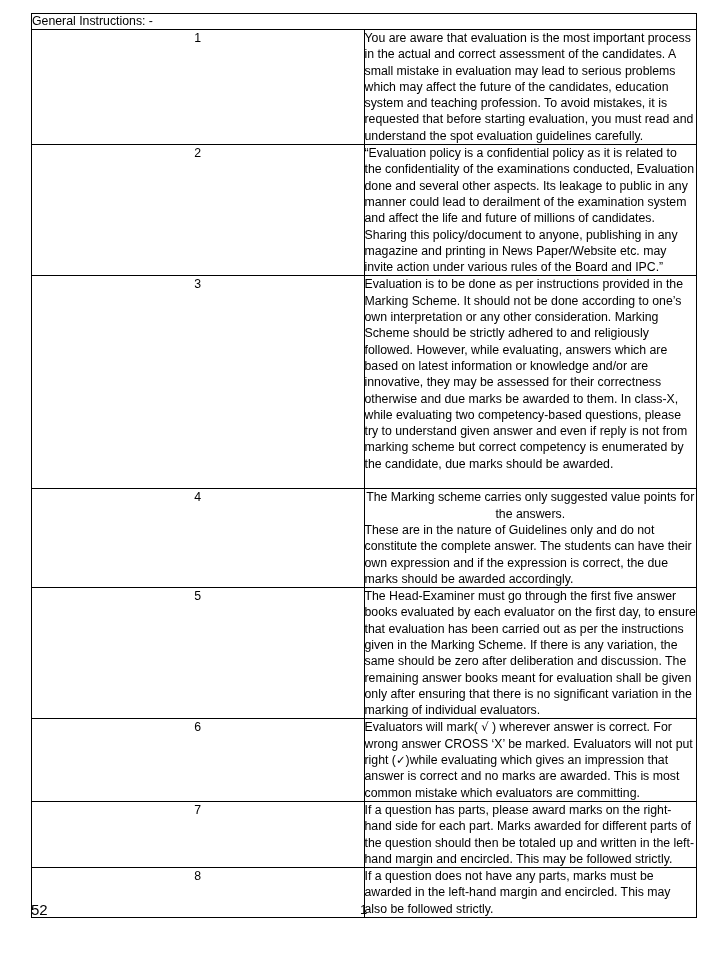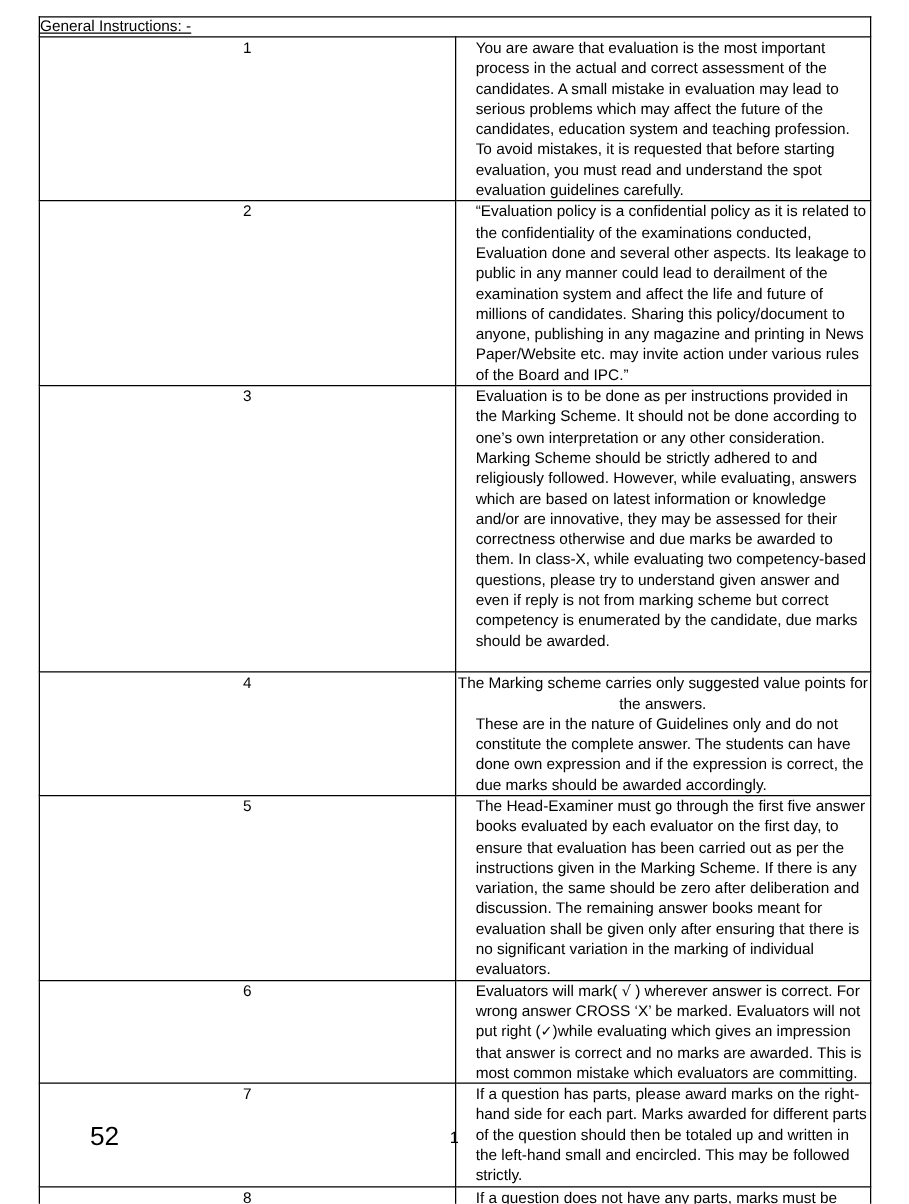--- a/index.html
+++ b/index.html
@@ -47,21 +47,20 @@
   }
   .header-cell .hline { display: block; white-space: nowrap; }
 
   
   .gen-cell {
     padding: 2px 4px 3px 6px;
     font-size: 12.3px;
     line-height: 15px;
   }
   .gen-cell .u {
-    text-decoration: underline;
   }
 
   
   .num-cell {
     width: 26px;
     text-align: center;
     font-size: 12.3px;
     line-height: 16.3px;
     padding: 3px 1px 3px 1px;
     vertical-align: top;
@@ -72,21 +71,20 @@
     padding: 3px 5px 3px 6px;
     text-align: justify;
     text-justify: inter-word;
     hyphens: none;
   }
   .body-cell p {
     margin: 0;
   }
   .body-cell p.last {
     text-align: left;
-    margin-left: 16px;
   }
   .body-cell p.plain {
     text-align: center;
   }
   .spacer-line {
     display: block;
     height: 16.3px;
   }
   .radical {
     font-family: "DejaVu Sans", sans-serif;
@@ -103,23 +101,22 @@
     position: absolute;
     left: 0;
     top: 900px;
     width: 727px;
     height: 30px;
   }
   .footer-left {
     position: absolute;
     left: 31px;
     top: 0;
-    font-size: 21px;
+    font-size: 15px;
     line-height: 20px;
-    padding-left: 41px;
   }
   .footer-center {
     position: absolute;
     left: 0;
     top: 0;
     width: 727px;
     text-align: center;
     font-size: 13px;
     line-height: 20px;
   }
@@ -157,42 +154,42 @@
         <td class="body-cell">
           <p class="last">Evaluation is to be done as per instructions provided in the Marking Scheme. It should not be done according to one’s own interpretation or any other consideration. Marking Scheme should be strictly adhered to and religiously followed. However, while evaluating, answers which are based on latest information or knowledge and/or are innovative, they may be assessed for their correctness otherwise and due marks be awarded to them. In class-X, while evaluating two competency-based questions, please try to understand given answer and even if reply is not from marking scheme but correct competency is enumerated by the candidate, due marks should be awarded.</p>
           <span class="spacer-line"></span>
         </td>
       </tr>
 
       <tr>
         <td class="num-cell">4</td>
         <td class="body-cell">
           <p class="plain">The Marking scheme carries only suggested value points for the answers.</p>
-          <p class="last">These are in the nature of Guidelines only and do not constitute the complete answer. The students can have done own expression and if the expression is correct, the due marks should be awarded accordingly.</p>
+          <p class="last">These are in the nature of Guidelines only and do not constitute the complete answer. The students can have their own expression and if the expression is correct, the due marks should be awarded accordingly.</p>
         </td>
       </tr>
 
       <tr>
         <td class="num-cell">5</td>
         <td class="body-cell">
           <p class="last">The Head-Examiner must go through the first five answer books evaluated by each evaluator on the first day, to ensure that evaluation has been carried out as per the instructions given in the Marking Scheme. If there is any variation, the same should be zero after deliberation and discussion. The remaining answer books meant for evaluation shall be given only after ensuring that there is no significant variation in the marking of individual evaluators.</p>
         </td>
       </tr>
 
       <tr>
         <td class="num-cell">6</td>
         <td class="body-cell">
           <p class="last">Evaluators will mark( <span class="radical">√</span> ) wherever answer is correct. For wrong answer CROSS ‘X’ be marked. Evaluators will not put right (<span class="checkmark">✓</span>)while evaluating which gives an impression that answer is correct and no marks are awarded. This is most common mistake which evaluators are committing.</p>
         </td>
       </tr>
 
       <tr>
         <td class="num-cell">7</td>
         <td class="body-cell">
-          <p class="last">If a question has parts, please award marks on the right-hand side for each part. Marks awarded for different parts of the question should then be totaled up and written in the left-hand small and encircled. This may be followed strictly.</p>
+          <p class="last">If a question has parts, please award marks on the right-hand side for each part. Marks awarded for different parts of the question should then be totaled up and written in the left-hand margin and encircled. This may be followed strictly.</p>
         </td>
       </tr>
 
       <tr>
         <td class="num-cell">8</td>
         <td class="body-cell">
           <p class="last">If a question does not have any parts, marks must be awarded in the left-hand margin and encircled. This may also be followed strictly.</p>
         </td>
       </tr>
 

